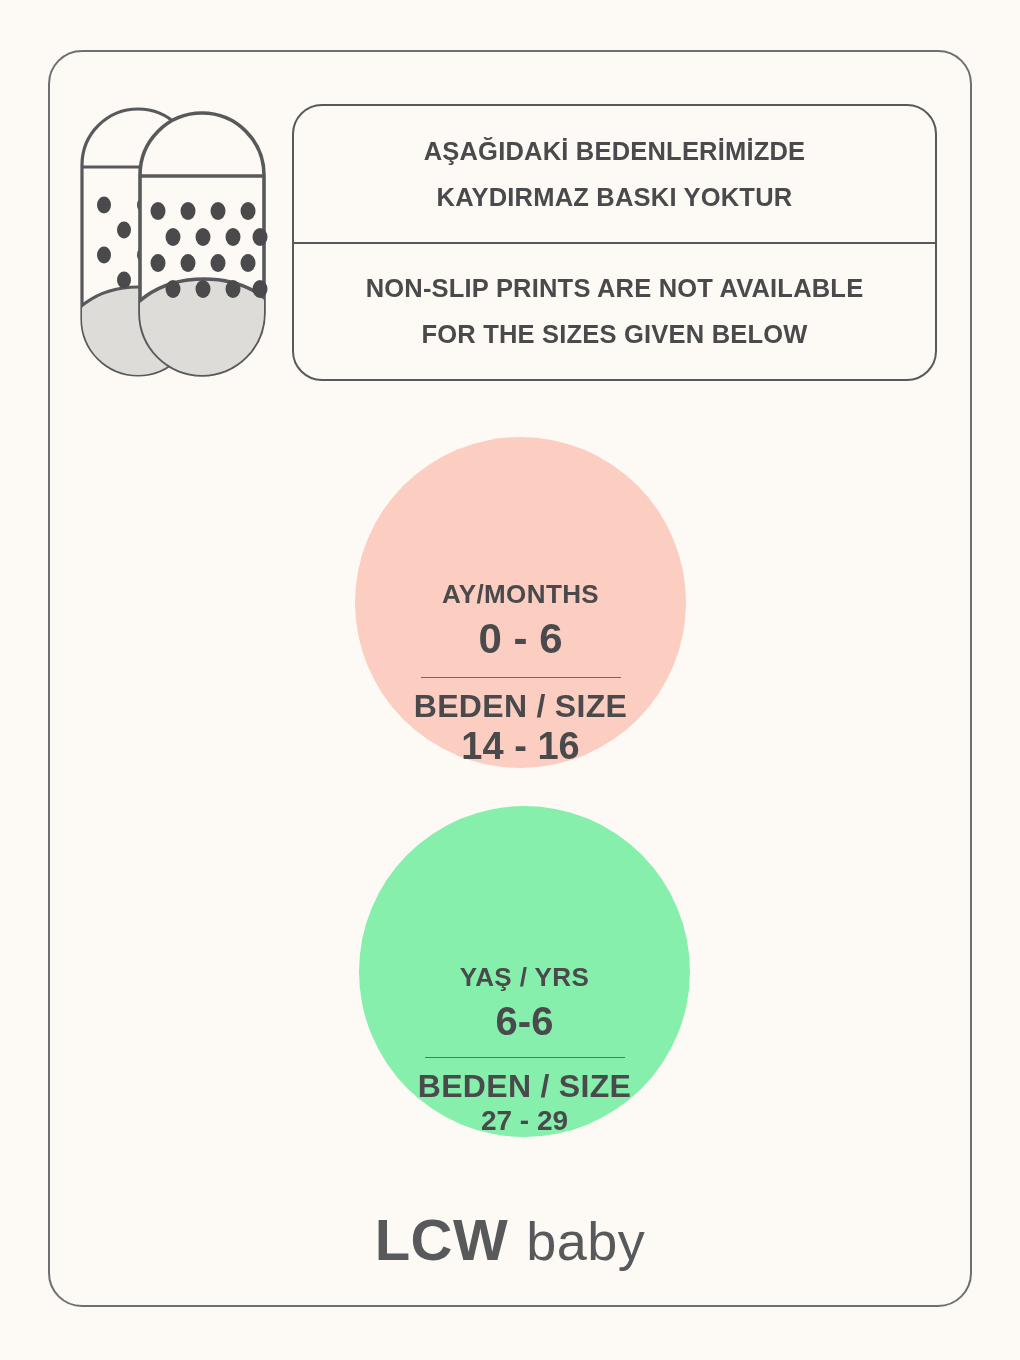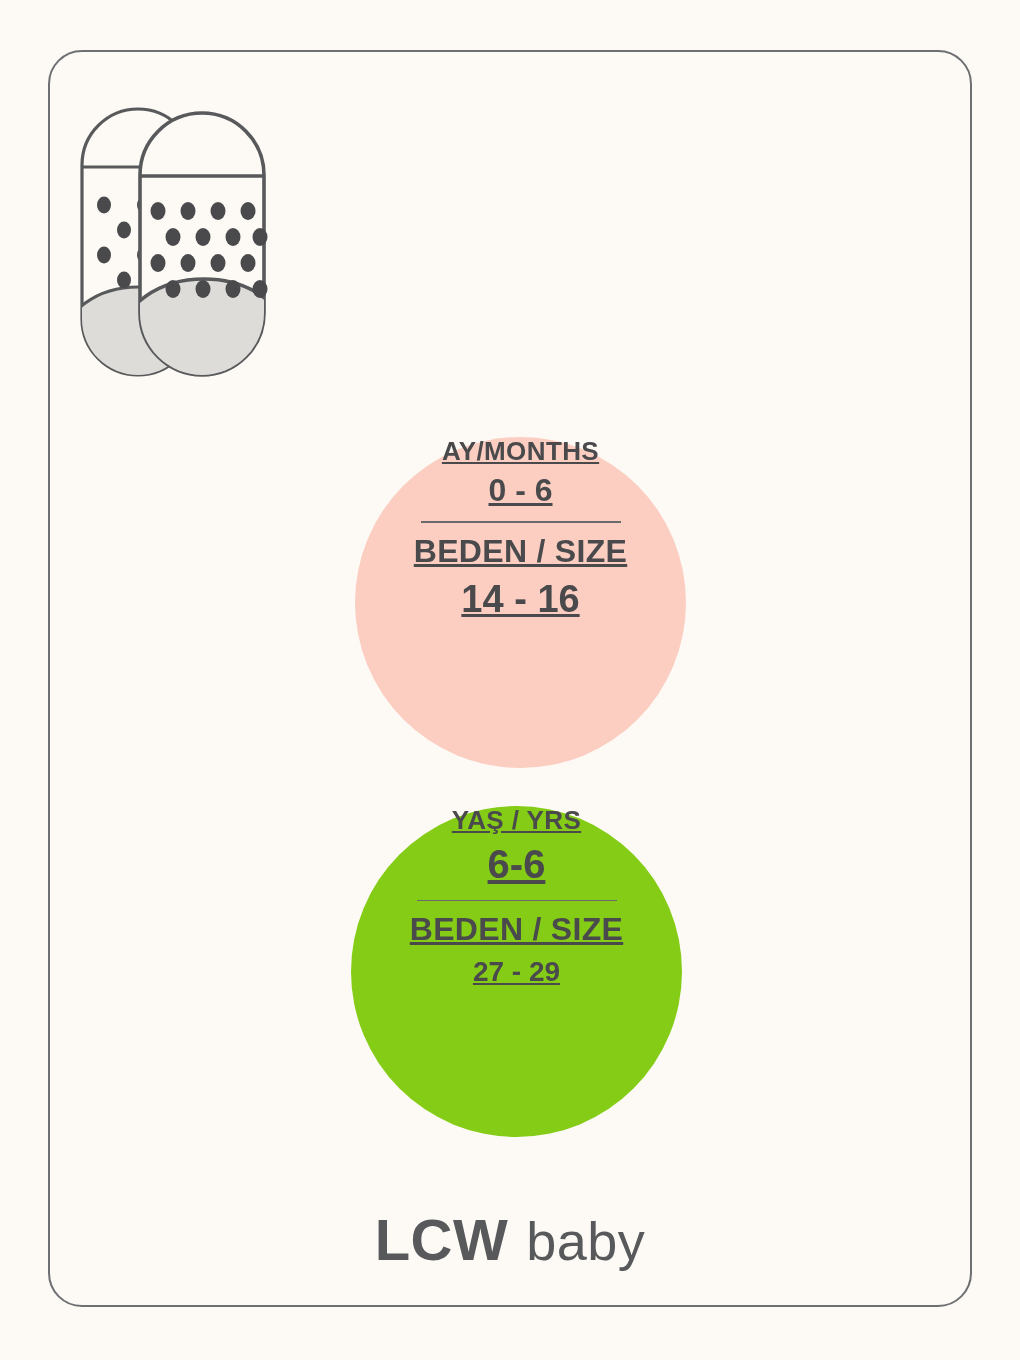--- a/index.html
+++ b/index.html
@@ -79,46 +79,45 @@
     font-size: 25.5px;
   }
 
   
   .size-circle {
     position: absolute;
     border-radius: 50%;
     display: flex;
     flex-direction: column;
     align-items: center;
-    justify-content: flex-start;
+    justify-content: flex-end;
     color: #4A4A4C;
-    text-decoration: underline;
   }
   .circle-pink {
     left: 355px;
     top: 437px;
     width: 331px;
     height: 331px;
     background: #FBCEC1;
   }
   .circle-blue {
-    left: 351px;
+    left: 359px;
     top: 806px;
     width: 331px;
     height: 331px;
-    background: #84cc16;
+    background: #86efac;
   }
   .circle-label {
     font-size: 26px;
     font-weight: bold;
     letter-spacing: 0.4px;
     line-height: 1.15;
   }
   .circle-value {
-    font-size: 32px;
+    font-size: 42px;
     font-weight: bold;
     line-height: 1.2;
     margin-top: 4px;
   }
   .circle-value.small {
     font-size: 40px;
   }
   .circle-divider {
     width: 200px;
     height: 1.5px;
@@ -126,21 +125,21 @@
     margin: 12px 0 10px 0;
   }
   .circle-size-label {
     font-size: 32px;
     font-weight: bold;
     letter-spacing: 0.3px;
   }
   .circle-size-value {
     font-size: 38px;
     font-weight: bold;
-    margin-top: 8px;
+    margin-top: 0;
   }
   .circle-blue .circle-size-value {
     font-size: 28px;
   }
 
   
   .brand {
     position: absolute;
     left: 0;
     top: 1206px;
@@ -223,20 +222,30 @@
 
           <ellipse cx="95" cy="184" rx="7.5" ry="9"></ellipse>
           <ellipse cx="125" cy="184" rx="7.5" ry="9"></ellipse>
           <ellipse cx="155" cy="184" rx="7.5" ry="9"></ellipse>
           <ellipse cx="182" cy="184" rx="7.5" ry="9"></ellipse>
         </g>
       </g>
     </svg>
   </div>
 
+  <div class="notice-box">
+    <div class="notice-row top">
+      <div class="line">AŞAĞIDAKİ BEDENLERİMİZDE</div>
+      <div class="line">KAYDIRMAZ BASKI YOKTUR</div>
+    </div>
+    <div class="notice-row bottom">
+      <div class="line">NON-SLIP PRINTS ARE NOT AVAILABLE</div>
+      <div class="line">FOR THE SIZES GIVEN BELOW</div>
+    </div>
+  </div>
 
   <div class="size-circle circle-pink">
     <div class="circle-label">AY/MONTHS</div>
     <div class="circle-value">0 - 6</div>
     <div class="circle-divider"></div>
     <div class="circle-size-label">BEDEN / SIZE</div>
     <div class="circle-size-value">14 - 16</div>
   </div>
 
   <div class="size-circle circle-blue">

